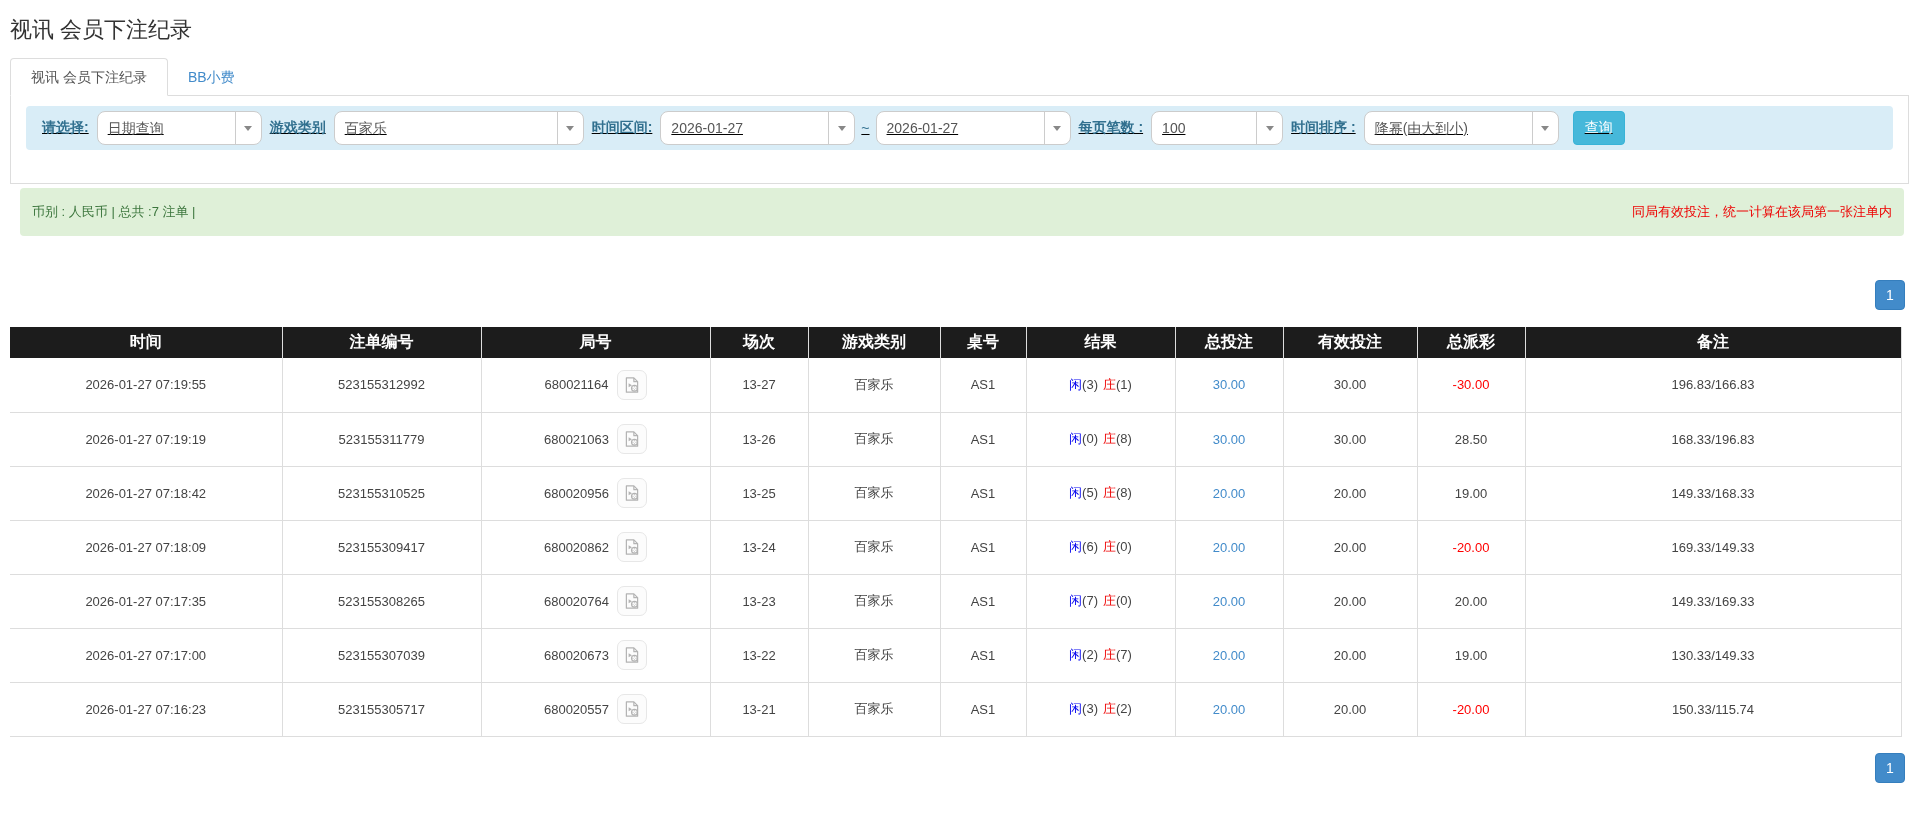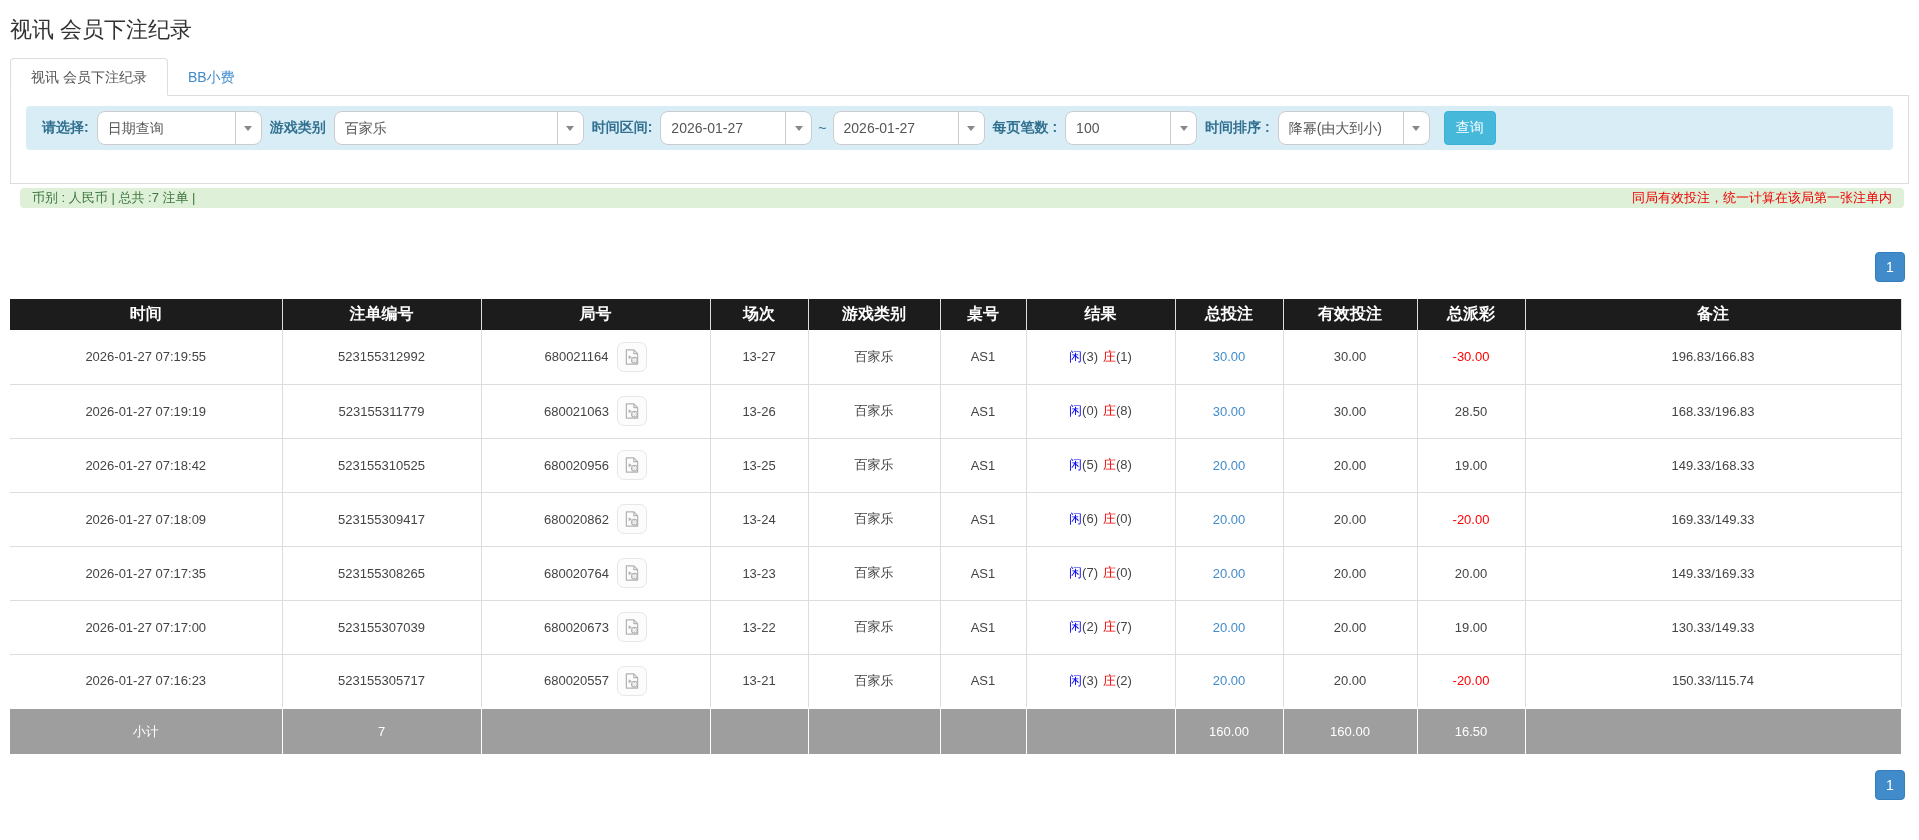--- a/index.html
+++ b/index.html
@@ -11,39 +11,39 @@
 
   
   .tabs { display:flex; align-items:flex-end; border-bottom:1px solid #ddd; margin:0 10px; height:38px; }
   .tab { padding:0 20px; line-height:36px; font-size:14px; cursor:pointer; white-space:nowrap; }
   .tab.active { background:#fff; border:1px solid #ddd; border-bottom:1px solid #fff;
     border-radius:4px 4px 0 0; color:#555; margin-bottom:-1px; }
   .tab.inactive { color:#428bca; }
 
   
   .tab-pane { margin:0 10px; border-left:1px solid #ddd; border-right:1px solid #ddd;
-    border-bottom:1px solid #ddd; height:88px; padding:10px 15px 0; }
+    border-bottom:1px solid #ddd; height:88px; padding:10px 15px 0;text-decoration:underline; }
 
   
   .filter-bar { background:#d9edf7; border-radius:4px; height:44px; display:flex;
     align-items:center; padding:0 8px; font-size:14px; white-space:nowrap; }
   .filter-label { color:#31708f; font-weight:bold; margin:0 8px 0 8px; }
   .select { display:inline-flex; align-items:stretch; background:#fff; border:1px solid #ccc;
     border-radius:8px; height:34px; cursor:pointer; }
   .select-value { flex:1; padding:0 10px; line-height:32px; color:#555; overflow:hidden; }
   .select-caret { width:26px; border-left:1px solid #ccc; display:flex; align-items:center; justify-content:center; }
   .caret { width:0; height:0; border-left:4px solid transparent; border-right:4px solid transparent;
     border-top:5px solid #888; }
-  .w165 { width:165px; } .w250 { width:250px; } .w187 { width:152px; } .w132 { width:132px;gap:32px; }
+  .w165 { width:165px; } .w250 { width:250px; } .w187 { width:195px; } .w132 { width:132px;gap:32px; }
   .tilde { color:#31708f; margin:0 6px; }
   .search-btn { margin-left:14px; height:34px; padding:0 11px; background:#46b8da;
     border:1px solid #39b3d7; color:#fff; border-radius:4px; font-size:14px; cursor:pointer; }
 
   
-  .alert-bar { margin:4px 15px 0 20px; background:#dff0d8; border-radius:4px; height:20px;
+  .alert-bar { margin:4px 15px 0 20px; background:#dff0d8; border-radius:4px; height:48px;
     display:flex; align-items:center; justify-content:space-between; padding:0 12px; font-size:13px; }
   .alert-left { color:#3c763d; }
   .alert-right { color:#ee0000; }
 
   
   .pager { display:flex; justify-content:flex-end; margin-right:14px; }
   .pager.top { margin-top:44px; }
   .pager.bottom { margin-top:16px; }
   .page-btn { min-width:30px; height:30px; background:#428bca; border:1px solid #357ebd;
     color:#fff; border-radius:4px; font-size:14px; cursor:pointer; }
@@ -401,33 +401,20 @@
     </td>
     <td>
       <a class="bet-link">20.00</a>
     </td>
     <td>20.00</td>
     <td class="payout neg">-20.00</td>
     <td>150.33/115.74</td>
   </tr>
       </tbody>
     <tfoot>
-      <tr>
-        <td>小计</td>
-        <td>7</td>
-        <td></td>
-          <td></td>
-        <td></td>
-          <td></td>
-        <td></td>
-        <td>160.00</td>
-        <td>160.00</td>
-        <td>16.50</td>
-        <td></td>
-      </tr>
     </tfoot>
   </table>
 
   <div class="pager bottom">
     <button class="page-btn">1</button>
   </div>
 
 </div>
 
 </body></html>

